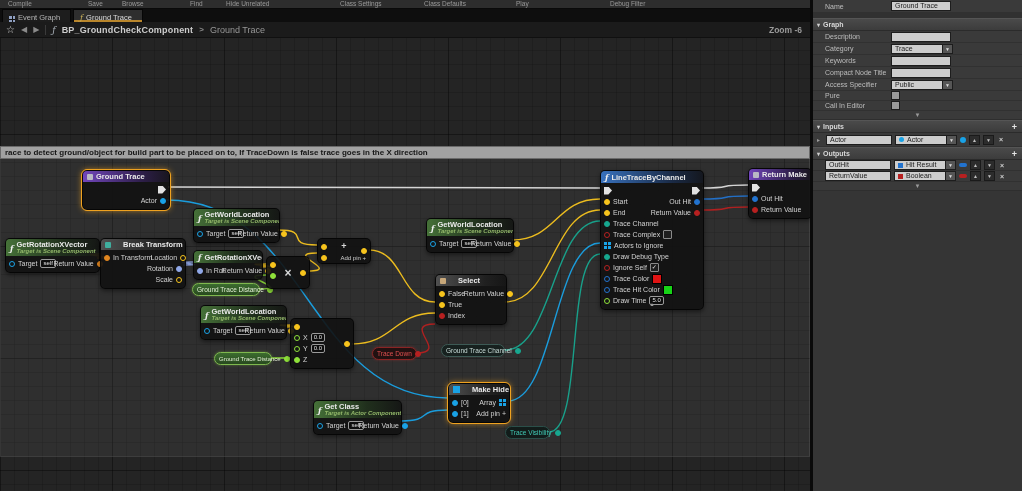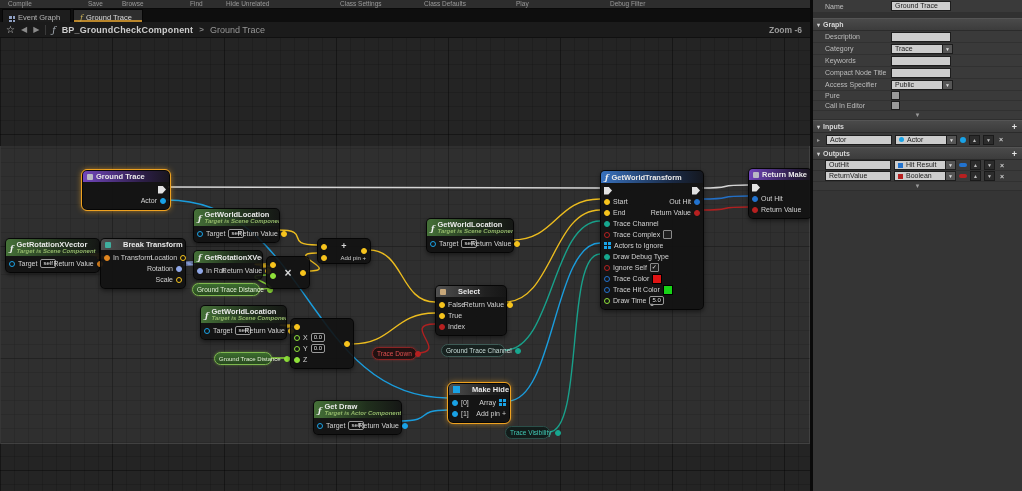--- a/index.html
+++ b/index.html
@@ -155,20 +155,21 @@
     <span class="nav">▶</span>
     <span class="vsep"></span>
     <span class="fico">ƒ</span>
     <span class="crumb-main">BP_GroundCheckComponent</span>
     <span class="chev">&gt;</span>
     <span class="crumb-sub">Ground Trace</span>
   </div>
   <div id="zoomlabel">Zoom -6</div>
 
   <div id="comment" style="left:0;top:124px;width:810px;">
+    <div class="chead">race to detect ground/object for build part to be placed on to, If TraceDown is false trace goes in the X direction</div>
     <div class="cbody" style="height:297px;"></div>
   </div>
 
   <svg id="wires" width="810" height="469">
         <path d="M168,165 C384,165 384,166 600,166" stroke="#dedede" stroke-width="1.4" fill="none" opacity="0.95"></path>
         <path d="M702,166 C737,166 713,163 748,163" stroke="#dedede" stroke-width="1.4" fill="none" opacity="0.95"></path>
         <path d="M167,178 C307.5,178 307.5,376 448,376" stroke="#19a2e6" stroke-width="1.4" fill="none" opacity="0.95"></path>
         <path d="M400,399 C435,399 413,388 448,388" stroke="#19a2e6" stroke-width="1.4" fill="none" opacity="0.95"></path>
         <path d="M508,379 C554,379 554,221 600,221" stroke="#19a2e6" stroke-width="1.4" fill="none" opacity="0.95"></path>
         <path d="M97,236 C132,236 66,232 101,232" stroke="#e2861f" stroke-width="1.4" fill="none" opacity="0.95"></path>
@@ -431,21 +432,21 @@
                 <span class="plabel">Target</span>
                 <span class="pfield">self</span>
               </span>
               <span class="pside">
                 <span class="plabel">Return Value</span>
                 <span class="pcirc" style="border-color: rgb(247, 196, 29); background: rgb(247, 196, 29);"></span>
               </span>
             </div>
           </div>
         </div>
-        <div class="bnode" style="left: 435px; top: 263px; width: 70px;">
+        <div class="bnode" style="left: 435px; top: 252px; width: 70px;">
           <div class="nhead h-dark">
             <span class="hicon" style="background: rgb(200, 168, 122);"></span>
             <span>
               <div>Select</div>
             </span>
           </div>
           <div class="nrows">
             <div class="nrow">
               <span class="pside">
                 <span class="pcirc" style="border-color: rgb(247, 196, 29); background: rgb(247, 196, 29);"></span>
@@ -473,21 +474,21 @@
           </div>
         </div>
         <div class="pill pill-t" style="left: 441px; top: 322px; width: 64px;">
           <span>Ground Trace Channel</span>
           <span class="pcirc" style="border-color: rgb(23, 167, 143); background: rgb(23, 167, 143); margin-left: auto;"></span>
         </div>
         <div class="bnode" style="left: 313px; top: 378px; width: 87px;">
           <div class="nhead h-green">
             <span class="hicon fico">ƒ</span>
             <span>
-              <div>Get Draw</div>
+              <div>Get Class</div>
               <div class="nsub">Target is Actor Component</div>
             </span>
           </div>
           <div class="nrows">
             <div class="nrow">
               <span class="pside">
                 <span class="pcirc" style="border-color: rgb(25, 162, 230);"></span>
                 <span class="plabel">Target</span>
                 <span class="pfield">self</span>
               </span>
@@ -528,21 +529,21 @@
           </div>
         </div>
         <div class="pill pill-tv" style="left: 505px; top: 404px; width: 45px;">
           <span>Trace Visibility</span>
           <span class="pcirc" style="border-color: rgb(23, 167, 143); background: rgb(23, 167, 143); margin-left: auto;"></span>
         </div>
         <div class="bnode" style="left: 600px; top: 148px; width: 102px;">
           <div class="nhead h-blue">
             <span class="hicon fico">ƒ</span>
             <span>
-              <div>GetWorldTransform</div>
+              <div>LineTraceByChannel</div>
             </span>
           </div>
           <div class="nrows">
             <div class="nrow">
               <span class="pside">
                 <span class="pex"></span>
               </span>
               <span class="pside">
                 <span class="pex"></span>
               </span>

